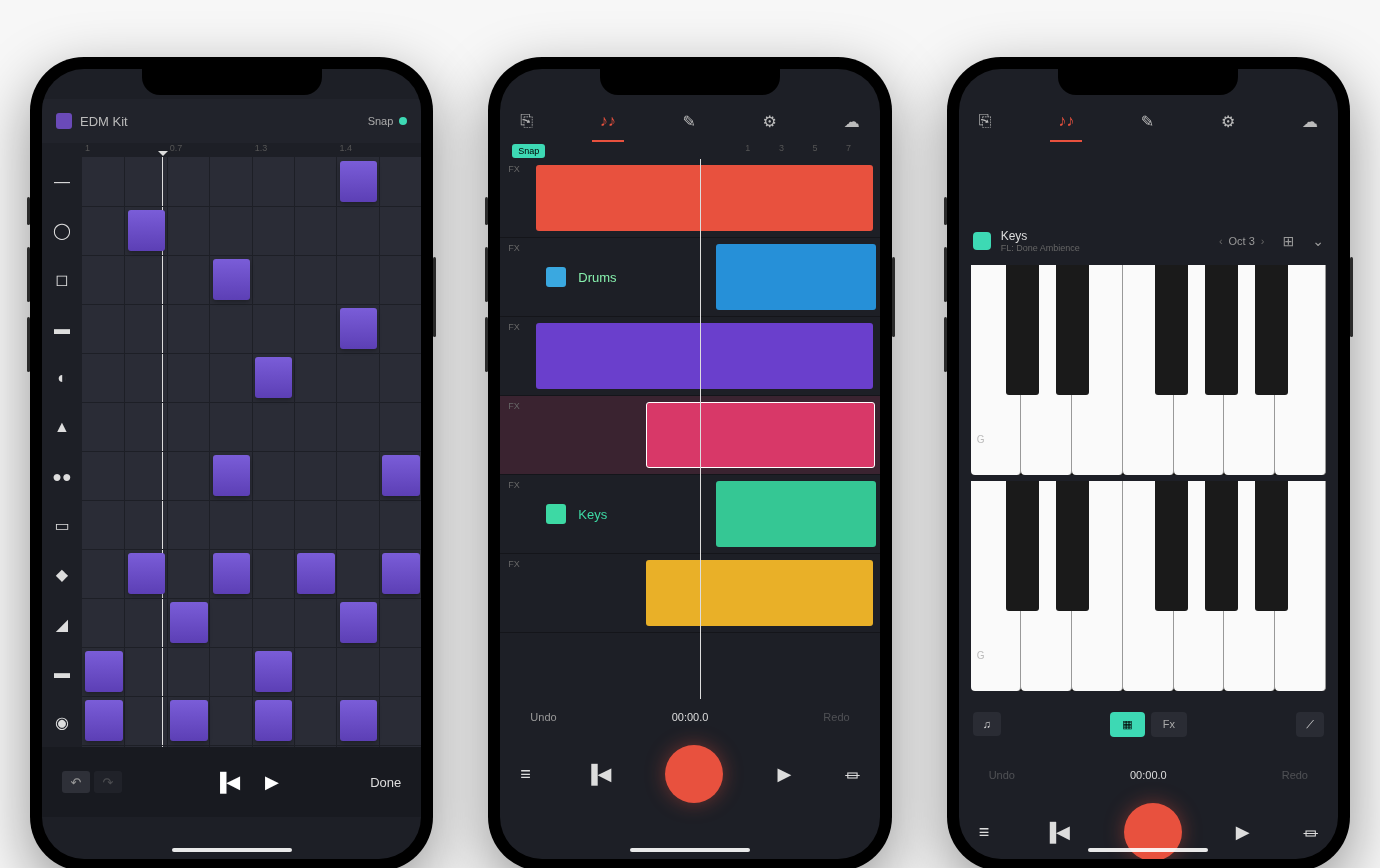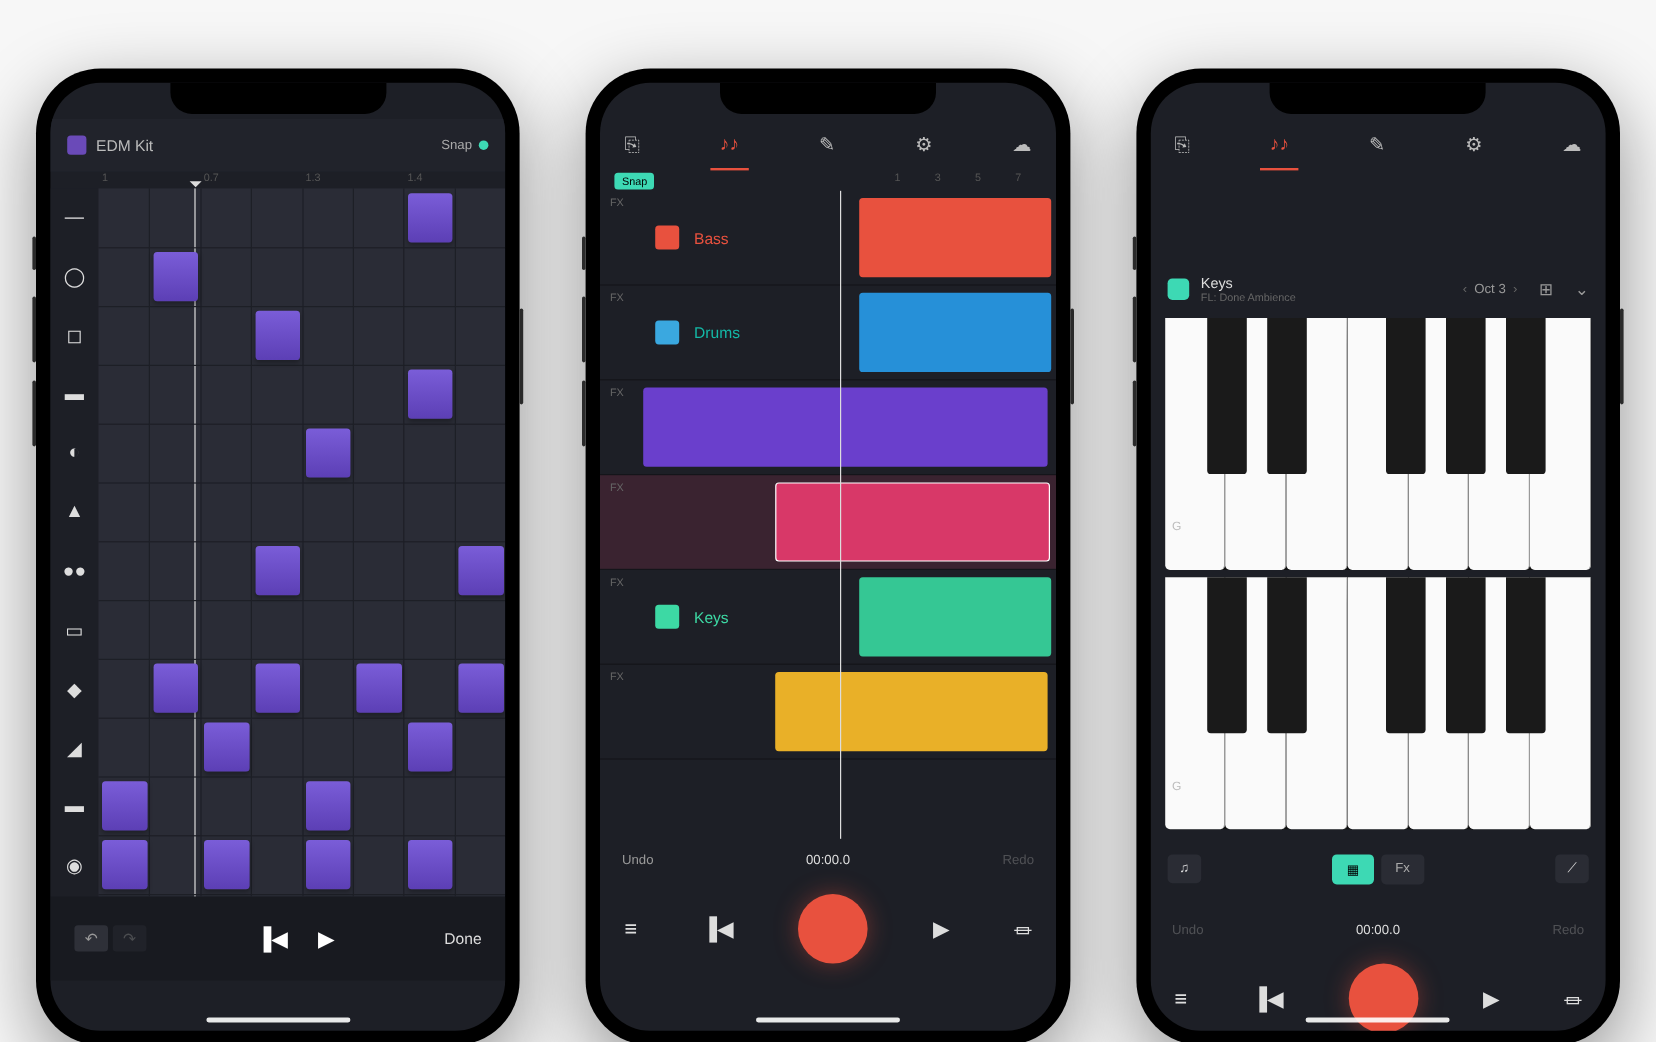--- a/index.html
+++ b/index.html
@@ -46,21 +46,21 @@
 .s2-ruler span{flex:1}
 .s2-tracks{height:540px;position:relative}
 .s2-track{height:78px;display:flex;border-bottom:1px solid #14151a}
 .s2-fx{width:28px;color:#666;font-size:9px;padding:5px 0 0 8px}
 .s2-tlabel{width:170px;display:flex;align-items:center;gap:12px;padding-left:10px}
 .s2-ticon{width:20px;height:20px}
 .s2-tname{font-size:13px;font-weight:500}
 .s2-clips{flex:1;position:relative;padding:5px}
 .s2-clip{position:absolute;top:6px;bottom:6px;border-radius:3px}
 .s2-playhead{position:absolute;top:0;bottom:0;width:1px;background:#ddd;left:200px;z-index:5}
-.s2-transport{height:35px;display:flex;justify-content:space-between;padding:0 18px;color:#999;font-size:11px;align-items:center}
+.s2-transport{height:35px;display:flex;justify-content:space-between;padding:0 30px;color:#999;font-size:11px;align-items:center}
 .s2-controls{height:80px;display:flex;align-items:center;justify-content:space-between;padding:0 20px}
 .s2-ctrl{color:#ddd;font-size:18px}
 .s2-rec{width:58px;height:58px;background:#e8513e;border-radius:50%;box-shadow:0 0 20px rgba(232,81,62,0.4)}
 
 
 .s3-info{margin-top:80px;height:36px;display:flex;align-items:center;padding:0 14px;gap:10px}
 .s3-key-icon{width:18px;height:18px;background:#3dd9b4;border-radius:4px}
 .s3-name{flex:1;color:#ddd;font-size:12px}
 .s3-sub{color:#666;font-size:9px}
 .s3-oct{display:flex;align-items:center;gap:6px;color:#999;font-size:11px}
@@ -197,33 +197,29 @@
           <span>1</span>
           <span>3</span>
           <span>5</span>
           <span>7</span>
         </div>
     </div>
     <div class="s2-tracks" id="s2-tracks">
       <div class="s2-playhead"></div>
     <div class="s2-track">
           <div class="s2-fx">FX</div>
-    <div class="s2-tlabel">
-            <div class="s2-ticon" style="background:#e8513e;border-radius:3px"></div>
-    <div class="s2-tname" style="color:#e8513e">Bass</div>
-          </div>
     <div class="s2-clips">
             <div class="s2-clip" style="left:0%;width:98%;background:#e8513e;"></div>
           </div>
         </div>
         <div class="s2-track">
           <div class="s2-fx">FX</div>
     <div class="s2-tlabel">
             <div class="s2-ticon" style="background:#3aa8e0;border-radius:3px"></div>
-    <div class="s2-tname" style="color:#14b8a6">Drums</div>
+    <div class="s2-tname" style="color:#86efac">Drums</div>
           </div>
     <div class="s2-clips">
             <div class="s2-clip" style="left:0%;width:98%;background:#2690d8;"></div>
           </div>
         </div>
         <div class="s2-track">
           <div class="s2-fx">FX</div>
     <div class="s2-clips">
             <div class="s2-clip" style="left:0%;width:98%;background:#6a3fcc;"></div>
           </div>

